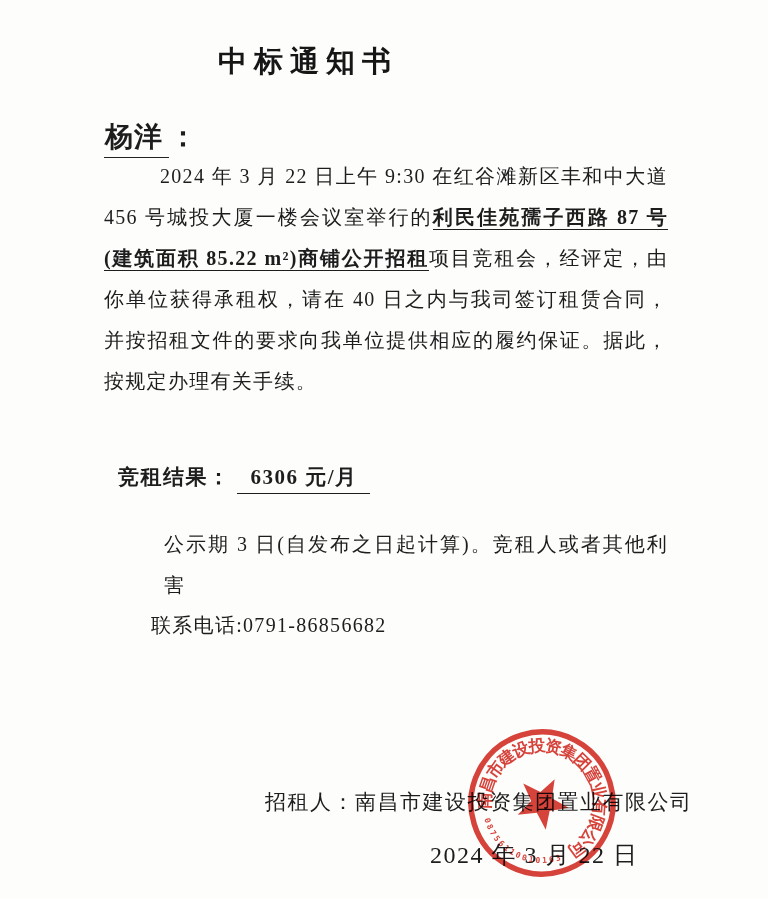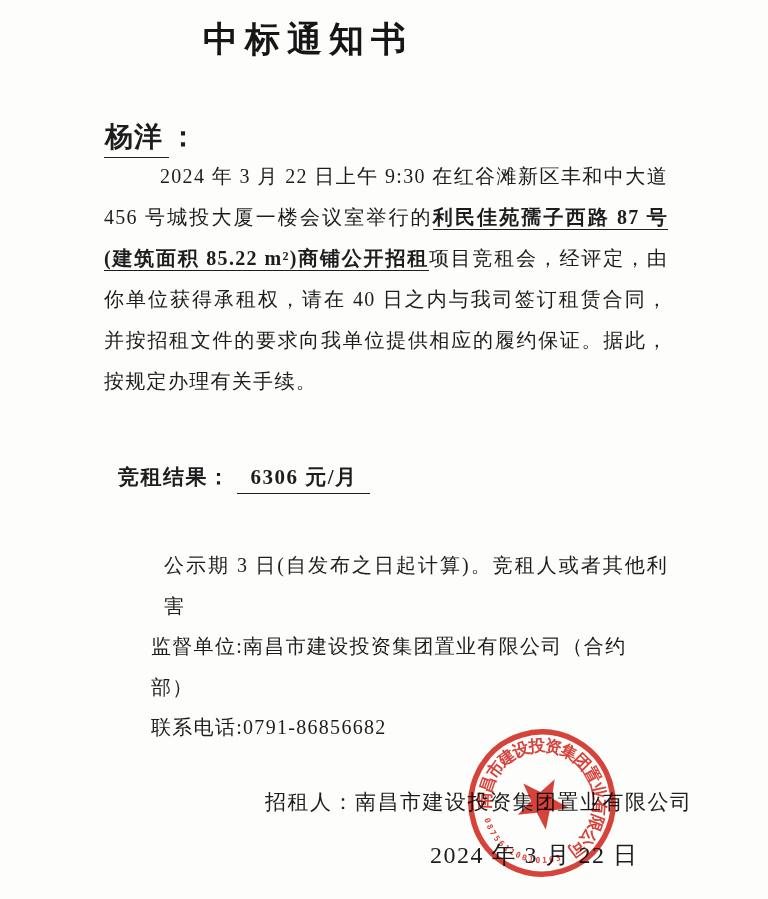--- a/index.html
+++ b/index.html
@@ -6,22 +6,22 @@
   body{
     width:768px;height:899px;
     background:#fdfdfc;
     font-family:"Liberation Serif","DejaVu Serif",serif;
     color:#1d1d1d;
     position:relative;
     overflow:hidden;
   }
   .page{position:absolute;inset:0;}
   .doc-title{
-    position:absolute;top:16px;left:0;width:616px;
-    text-align:center;font-size:35px;font-weight:bold;
+    position:absolute;top:42px;left:0;width:616px;
+    text-align:center;font-size:29px;font-weight:bold;
     letter-spacing:7px;color:#161616;
   }
   .recipient{
     position:absolute;top:118px;left:104px;
     font-size:28px;font-weight:bold;letter-spacing:1px;
   }
   .recipient .name{border-bottom:1.6px solid #222;padding:0 6px 1px 1px;display:inline-block;}
   .body-block{
     position:absolute;left:104px;width:564px;
     font-size:20px;line-height:41px;letter-spacing:1.3px;
@@ -40,21 +40,21 @@
   .result-line{
     position:absolute;top:463px;left:118px;
     font-size:21px;font-weight:bold;letter-spacing:1.5px;
   }
   .result-value{
     display:inline-block;
     border-bottom:1.7px solid #1d1d1d;
     padding:0 12px 2px 14px;
     margin-left:6px;
   }
-  .notice{top:545px;line-height:40.5px;}
+  .notice{top:524px;line-height:40.5px;}
   .sig-line{
     position:absolute;left:265px;top:788px;
     font-size:21px;letter-spacing:1.5px;
   }
   .date-line{
     position:absolute;left:430px;top:839px;
     font-size:24px;letter-spacing:1.5px;
   }
   .seal{
     position:absolute;left:457px;top:718px;width:170px;height:170px;
@@ -91,21 +91,20 @@
     <div class="line jst">并按招租文件的要求向我单位提供相应的履约保证。据此，</div>
     <div class="line">按规定办理有关手续。</div>
   </div>
 
   <div class="result-line">
     <span>竞租结果：</span><span class="result-value">6306 元/月</span>
   </div>
 
   <div class="body-block notice">
     <div class="line jst ind60">公示期 3 日(自发布之日起计算)。竞租人或者其他利害</div>
-    <div class="line ind47">监督单位:南昌市建设投资集团置业有限公司（合约部）</div>
     <div class="line ind47">联系电话:0791-86856682</div>
   </div>
 
   <div class="sig-line">
     <span>招租人：</span><span>南昌市建设投资集团置业有限公司</span>
   </div>
 
   <div class="date-line">2024 年 3 月 22 日</div>
 
   <svg class="seal" viewBox="-85 -85 170 170">

